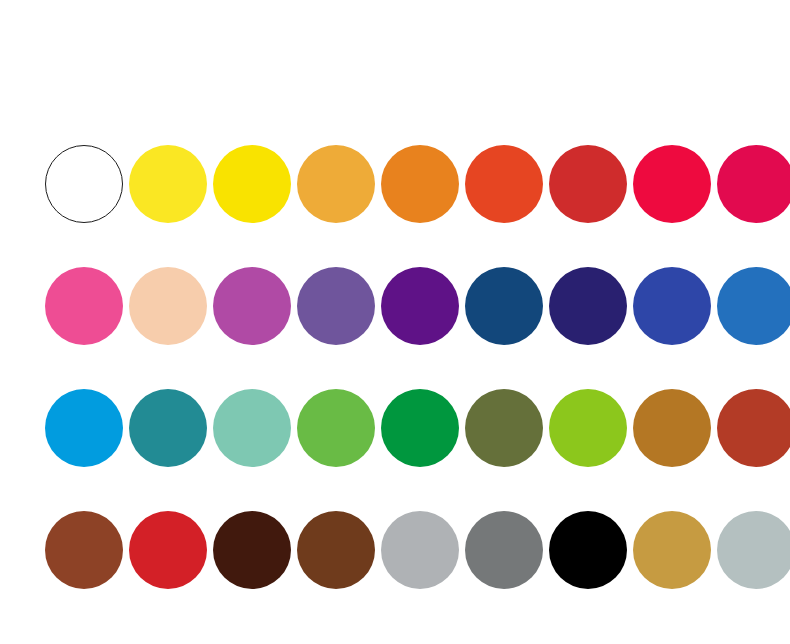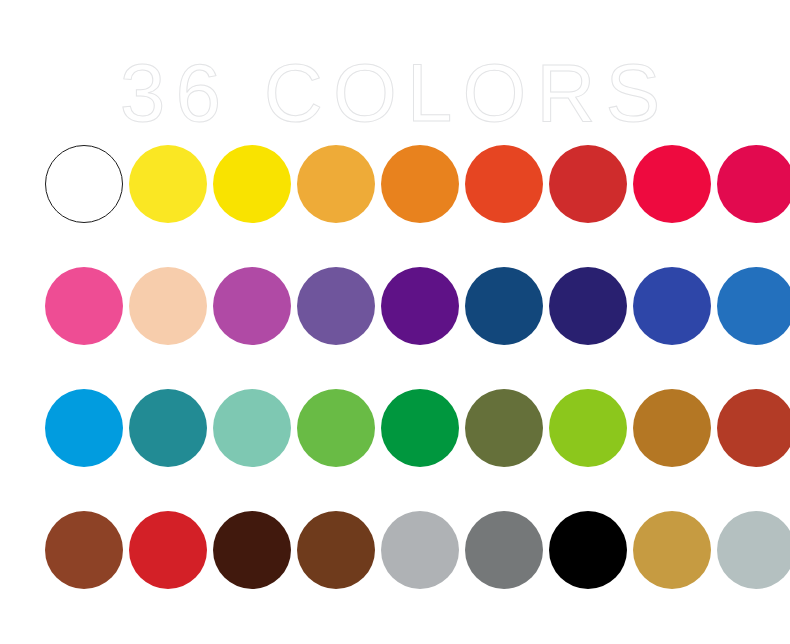--- a/index.html
+++ b/index.html
@@ -63,21 +63,20 @@
   .swatch.outlined {
     background: #ffffff !important;
     border: 1.4px solid #1c1c1c;
   }
 </style>
 </head>
 <body style="background: rgb(255, 255, 255);">
 
 <div class="canvas">
 
-  <div class="title">36 COLORS</div>
 
   <div class="grid">
       <div class="row">
         <div class="swatch outlined" title="#ffffff" style="background: rgb(255, 255, 255);"></div>
         <div class="swatch" title="#fae723" style="background: rgb(250, 231, 35);"></div>
         <div class="swatch" title="#f9e300" style="background: rgb(249, 227, 0);"></div>
         <div class="swatch" title="#eeab38" style="background: rgb(238, 171, 56);"></div>
         <div class="swatch" title="#e8821e" style="background: rgb(232, 130, 30);"></div>
         <div class="swatch" title="#e64522" style="background: rgb(230, 69, 34);"></div>
         <div class="swatch" title="#cf2c2c" style="background: rgb(207, 44, 44);"></div>

